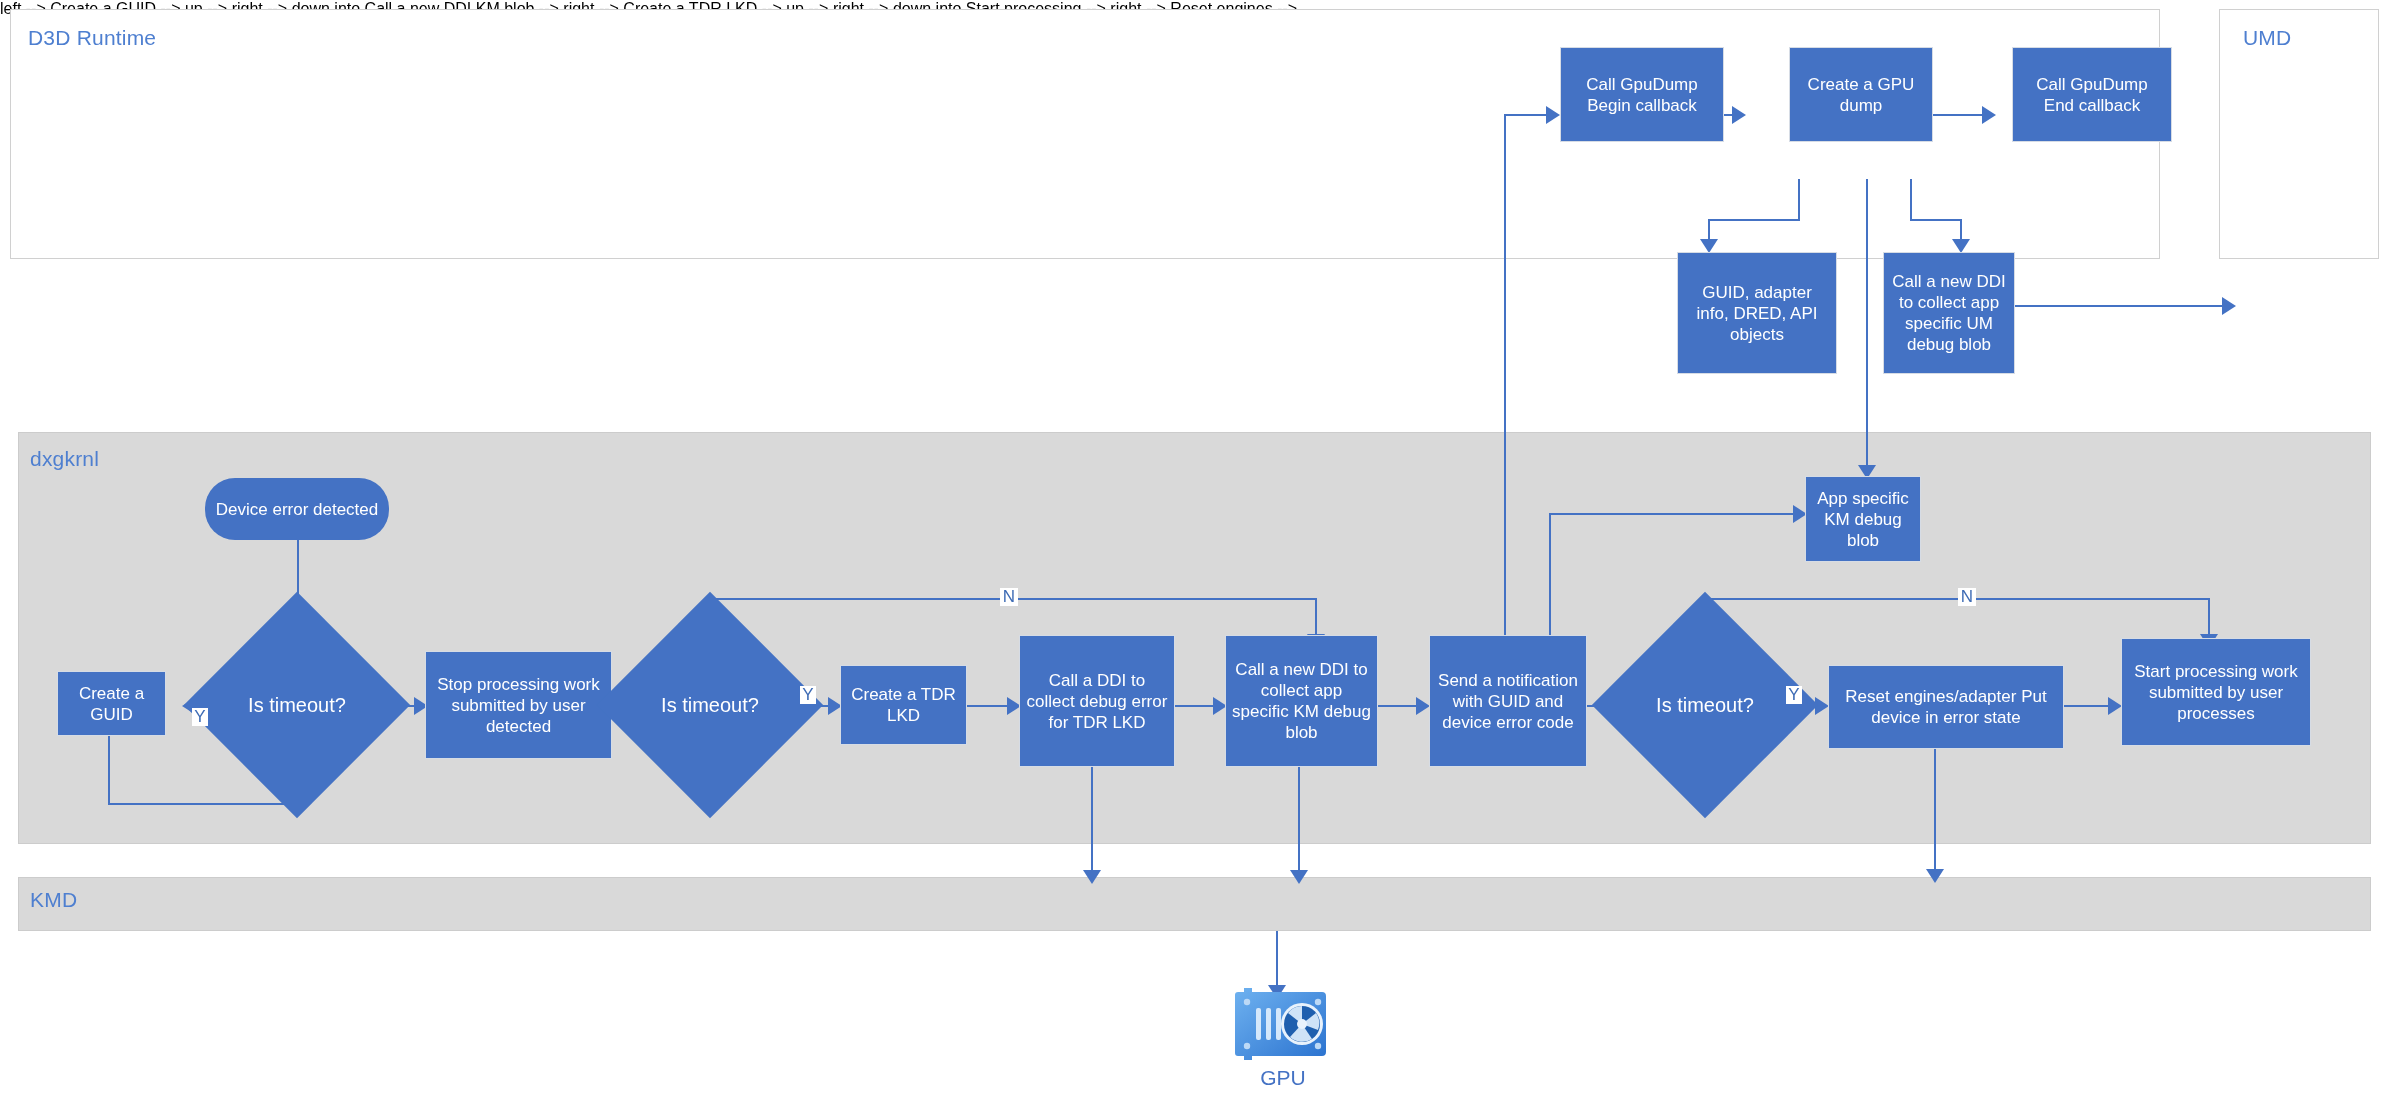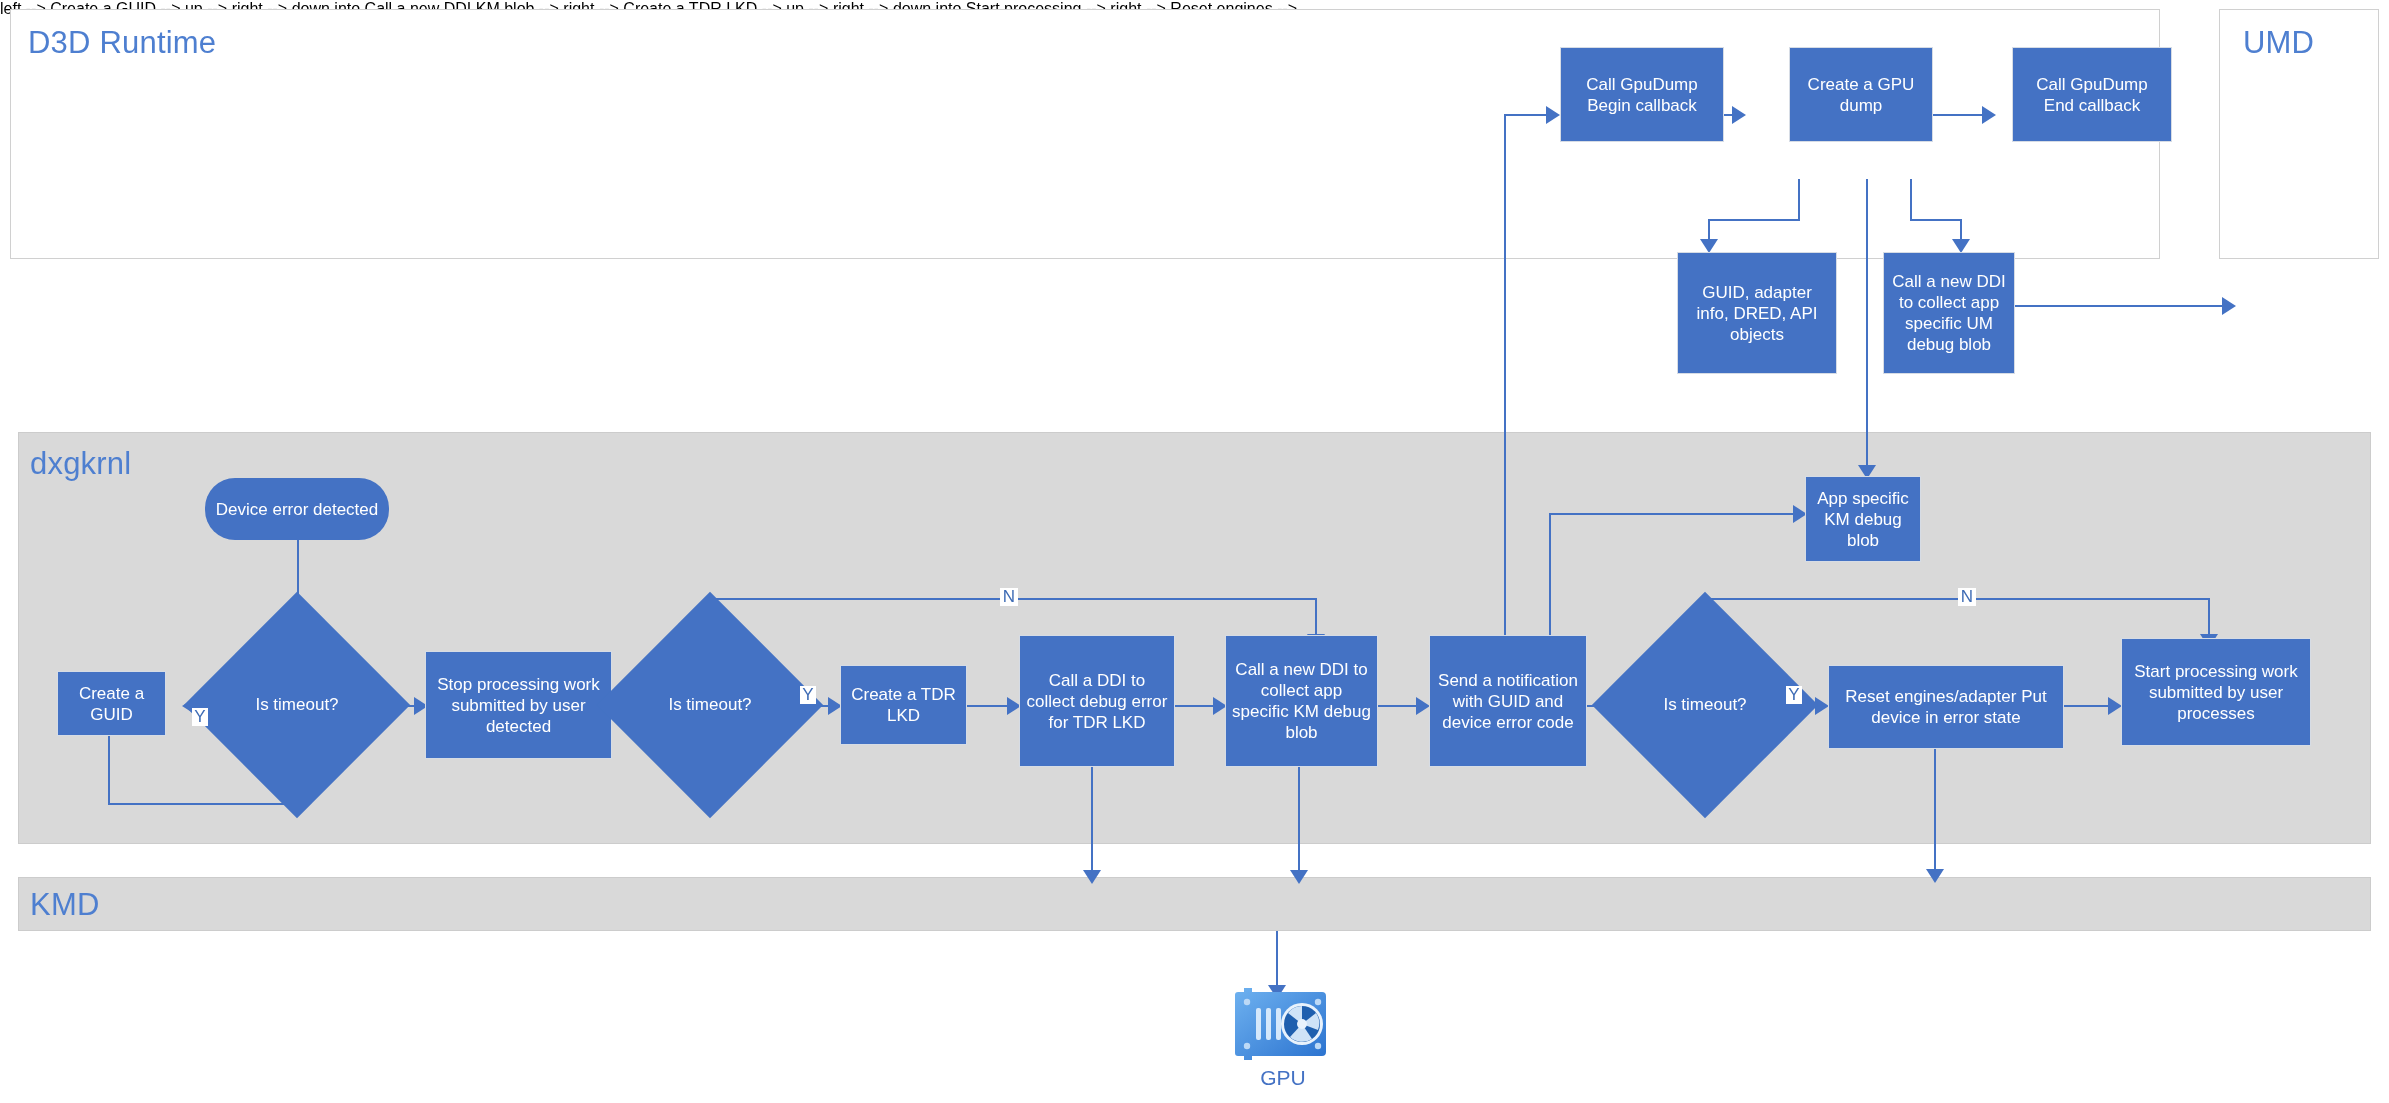--- a/index.html
+++ b/index.html
@@ -5,21 +5,21 @@
   html,body{margin:0;padding:0;background:#ffffff;}
   body{
     font-family:"Liberation Sans", sans-serif;
     width:2389px;height:1103px;position:relative;overflow:hidden;
   }
   #canvas{position:absolute;left:0;top:0;width:2389px;height:1103px;}
 
   
   .lane{position:absolute;box-sizing:border-box;border:1px solid #d0d0d0;}
   .lane-title{
-    position:absolute;color:#4e7fd0;font-size:31px;line-height:1;
+    position:absolute;color:#4e7fd0;font-size:21px;line-height:1;
     letter-spacing:.2px;white-space:nowrap;
   }
   .lane-white{background:#ffffff;}
   .lane-grey{background:#d9d9d9;border-color:#cccccc;}
 
   
   .node{
     position:absolute;box-sizing:border-box;
     background:#4472c4;border:1px solid #d6dce5;
     color:#ffffff;display:flex;align-items:center;justify-content:center;
@@ -27,21 +27,21 @@
   }
   .node.terminator{border-radius:30px;border:none;}
   .diamond{
     position:absolute;display:flex;align-items:center;justify-content:center;
   }
   .diamond .dshape{
     position:absolute;left:0;top:0;width:100%;height:100%;
     background:#4472c4;transform:rotate(45deg);
   }
   .diamond .dlabel{
-    position:relative;z-index:2;color:#fff;font-size:17px;line-height:20px;
+    position:relative;z-index:2;color:#fff;font-size:20px;line-height:20px;
     text-align:center;white-space:nowrap;
   }
 
   
   .ln{position:absolute;background:#4472c4;}
   .lnh{height:2px;}
   .lnv{width:2px;}
   .arw{position:absolute;width:0;height:0;}
   .arw-r{border-top:9px solid transparent;border-bottom:9px solid transparent;border-left:14px solid #4472c4;}
   .arw-l{border-top:9px solid transparent;border-bottom:9px solid transparent;border-right:14px solid #4472c4;}

